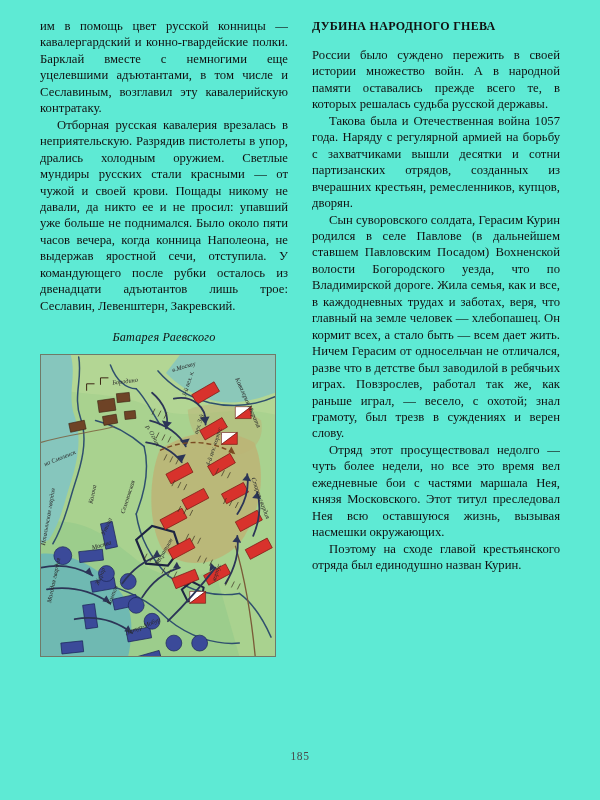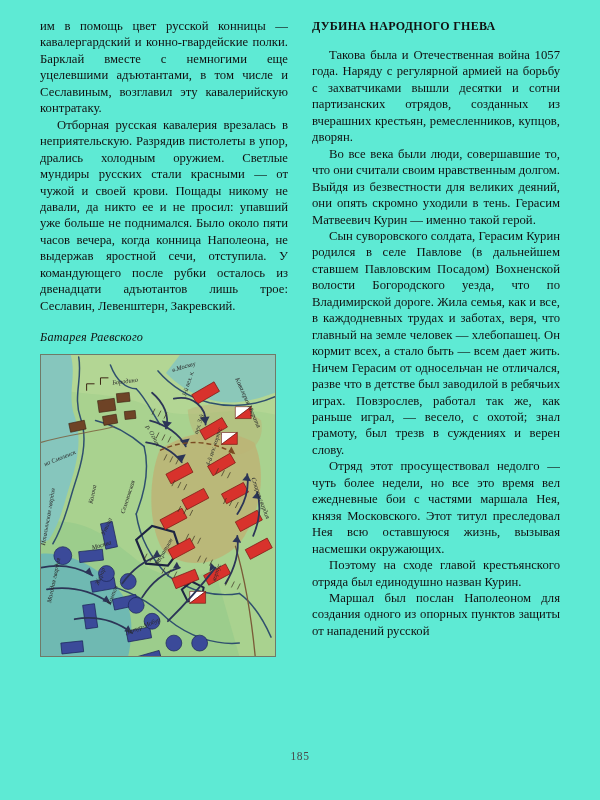--- a/index.html
+++ b/index.html
@@ -59,20 +59,21 @@
     text-align: left;
     text-transform: none;
   }
 
   .figure {
     margin-top: 16px;
   }
   .figure-caption {
     font-style: italic;
     font-size: 12.2px;
+    text-align: center;
     margin-bottom: 9px;
     letter-spacing: 0.2px;
   }
 
   
   .map-frame {
     position: relative;
     width: 236px;
     height: 303px;
     border: 1px solid #6f7a68;
@@ -280,25 +281,24 @@
               </g>
             </g>
           </svg>
         </div>
       </div>
     </div>
 
     <div class="col col-right">
       <h1 class="section-title">ДУБИНА НАРОДНОГО ГНЕВА</h1>
 
+      <p class="noindent">России было суждено пережить в своей истории множество войн. А в народной памяти оставались прежде всего те, в которых решалась судьба русской державы.</p>
       <p>Такова была и Отечественная война 1057 года. Наряду с регулярной армией на борьбу с захватчиками вышли десятки и сотни партизанских отрядов, созданных из вчерашних крестьян, ремесленников, купцов, дворян.</p>
-      <p>Во все века были люди, совершавшие то, что они считали своим нравственным долгом. Выйдя из безвестности для великих деяний, они опять скромно уходили в тень. Герасим Матвеевич Курин — именно такой герой.</p>
       <p>Сын суворовского солдата, Герасим Курин родился в селе Павлове (в дальнейшем ставшем Павловским Посадом) Вохненской волости Богородского уезда, что по Владимирской дороге. Жила семья, как и все, в каждодневных трудах и заботах, веря, что главный на земле человек — хлебопашец. Он кормит всех, а стало быть — всем дает жить. Ничем Герасим от односельчан не отличался, разве что в детстве был заводилой в ребячьих играх. Повзрослев, работал так же, как раньше играл, — весело, с охотой; знал грамоту, был трезв в суждениях и верен слову.</p>
       <p>Отряд этот просуществовал недолго — чуть более недели, но все это время вел ежедневные бои с частями маршала Нея, князя Московского. Этот титул преследовал Нея всю оставшуюся жизнь, вызывая насмешки окружающих.</p>
       <p>Поэтому на сходе главой крестьянского отряда был единодушно назван Курин.</p>
-      <p>Маршал был послан Наполеоном для создания одного из опорных пунктов защиты от нападений русской</p>
     </div>
 
   </div>
 
   <div class="folio">185</div>
 
 </div>
 
 </body></html>

